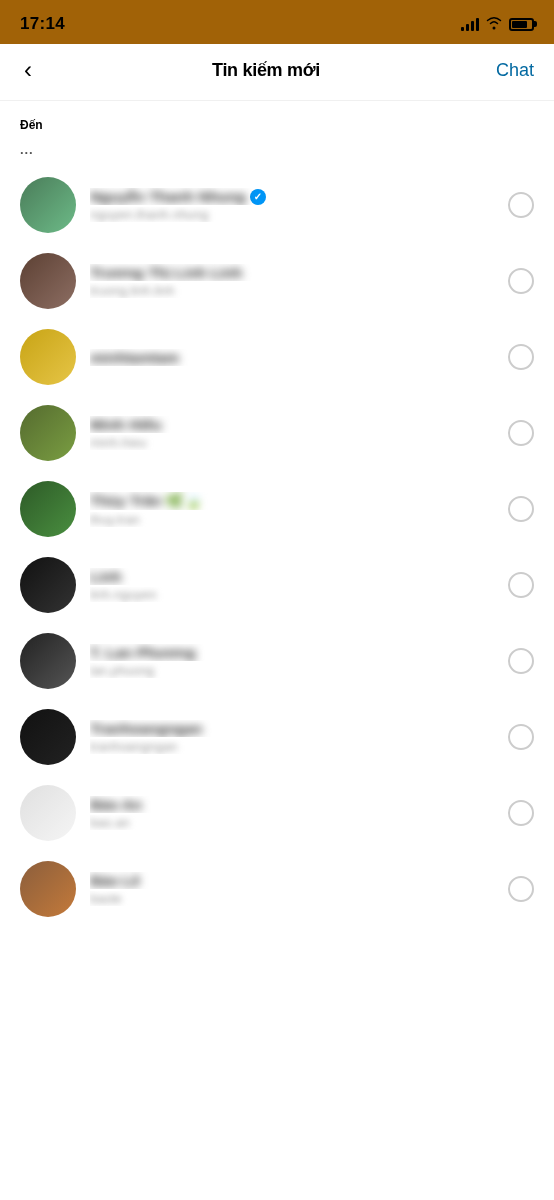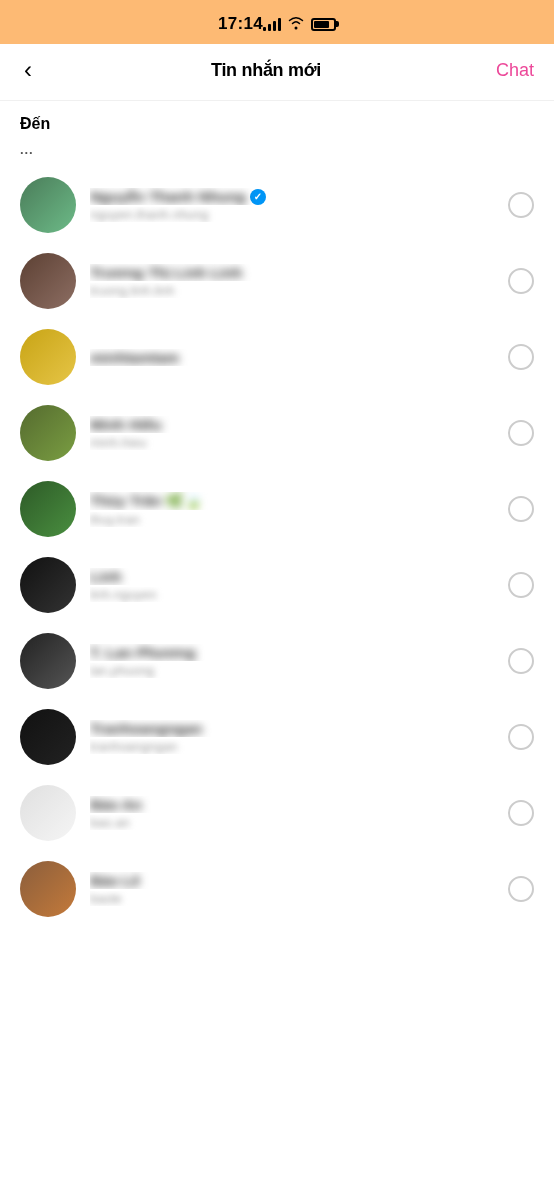--- a/index.html
+++ b/index.html
@@ -8,24 +8,24 @@
       width: 554px;
       min-height: 1200px;
       background: #fff;
       font-family: -apple-system, BlinkMacSystemFont, 'Helvetica Neue', Arial, sans-serif;
       color: #000;
     }
 
     
     .status-bar {
       display: flex;
-      justify-content: center;
+      justify-content: space-between;
       align-items: center;
       padding: 14px 20px 10px 20px;
-      background: #fdba74;
+      background: #a16207;
     }
     .status-time {
       font-size: 17px;
       font-weight: 600;
       letter-spacing: 0.3px;
     }
     .status-icons {
       display: flex;
       align-items: center;
       gap: 6px;
@@ -94,37 +94,37 @@
       font-weight: 300;
     }
     .nav-title {
       font-size: 18px;
       font-weight: 600;
       color: #000;
       letter-spacing: -0.3px;
     }
     .nav-action {
       font-size: 18px;
-      color: #ec4899;
+      color: #0369a1;
       font-weight: 400;
       cursor: pointer;
       padding: 4px 4px;
     }
 
     
     .content {
       padding: 0;
     }
 
     
     .to-section {
       padding: 14px 20px 6px 20px;
     }
     .to-label {
-      font-size: 16px;
+      font-size: 12px;
       font-weight: 700;
       color: #000;
     }
 
     
     .search-container {
       padding: 6px 20px 10px 20px;
     }
     .search-text {
       font-size: 16px;
@@ -275,21 +275,21 @@
       </svg>
     </span>
     <div class="battery-icon">
       <div class="battery-fill"></div>
     </div>
   </div>
 </div>
 
 <div class="nav-bar">
   <span class="nav-back">‹</span>
-  <span class="nav-title">Tin nhắn mới</span>
+  <span class="nav-title">Tin kiếm mới</span>
   <span class="nav-action">Chat</span>
 </div>
 
 <div class="content">
 
   <div class="to-section">
     <span class="to-label">Đến</span>
   </div>
 
 

